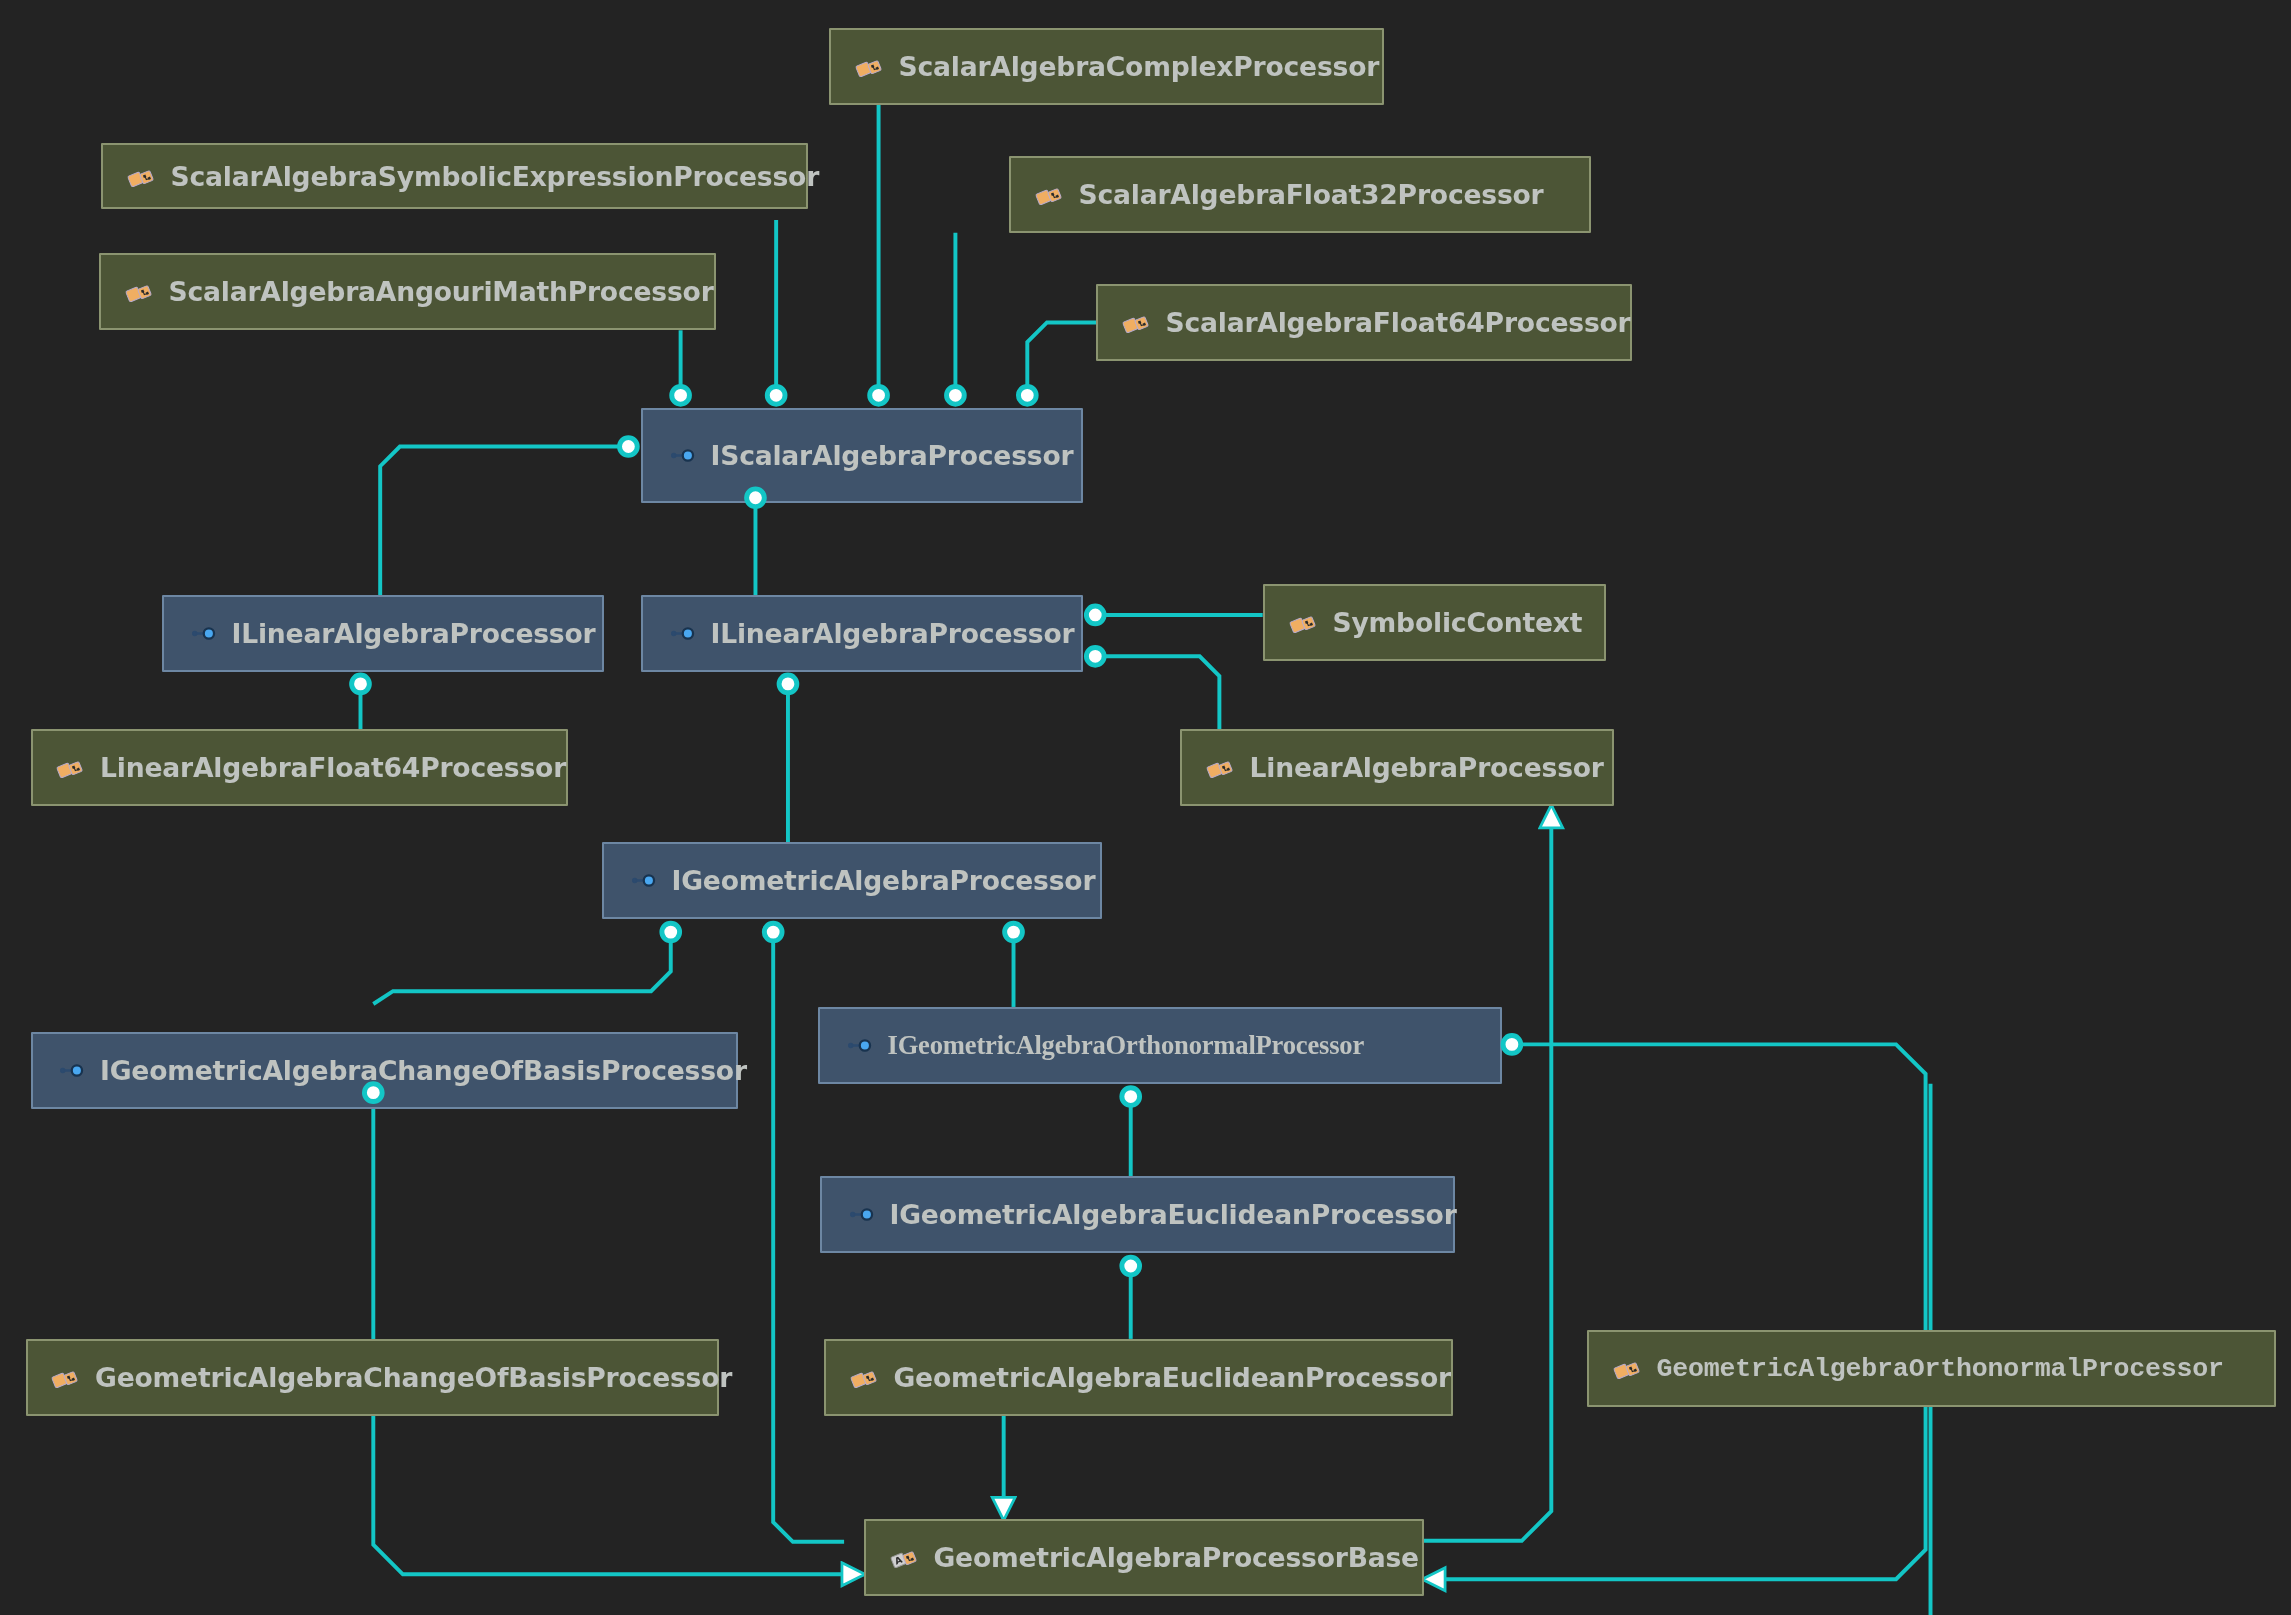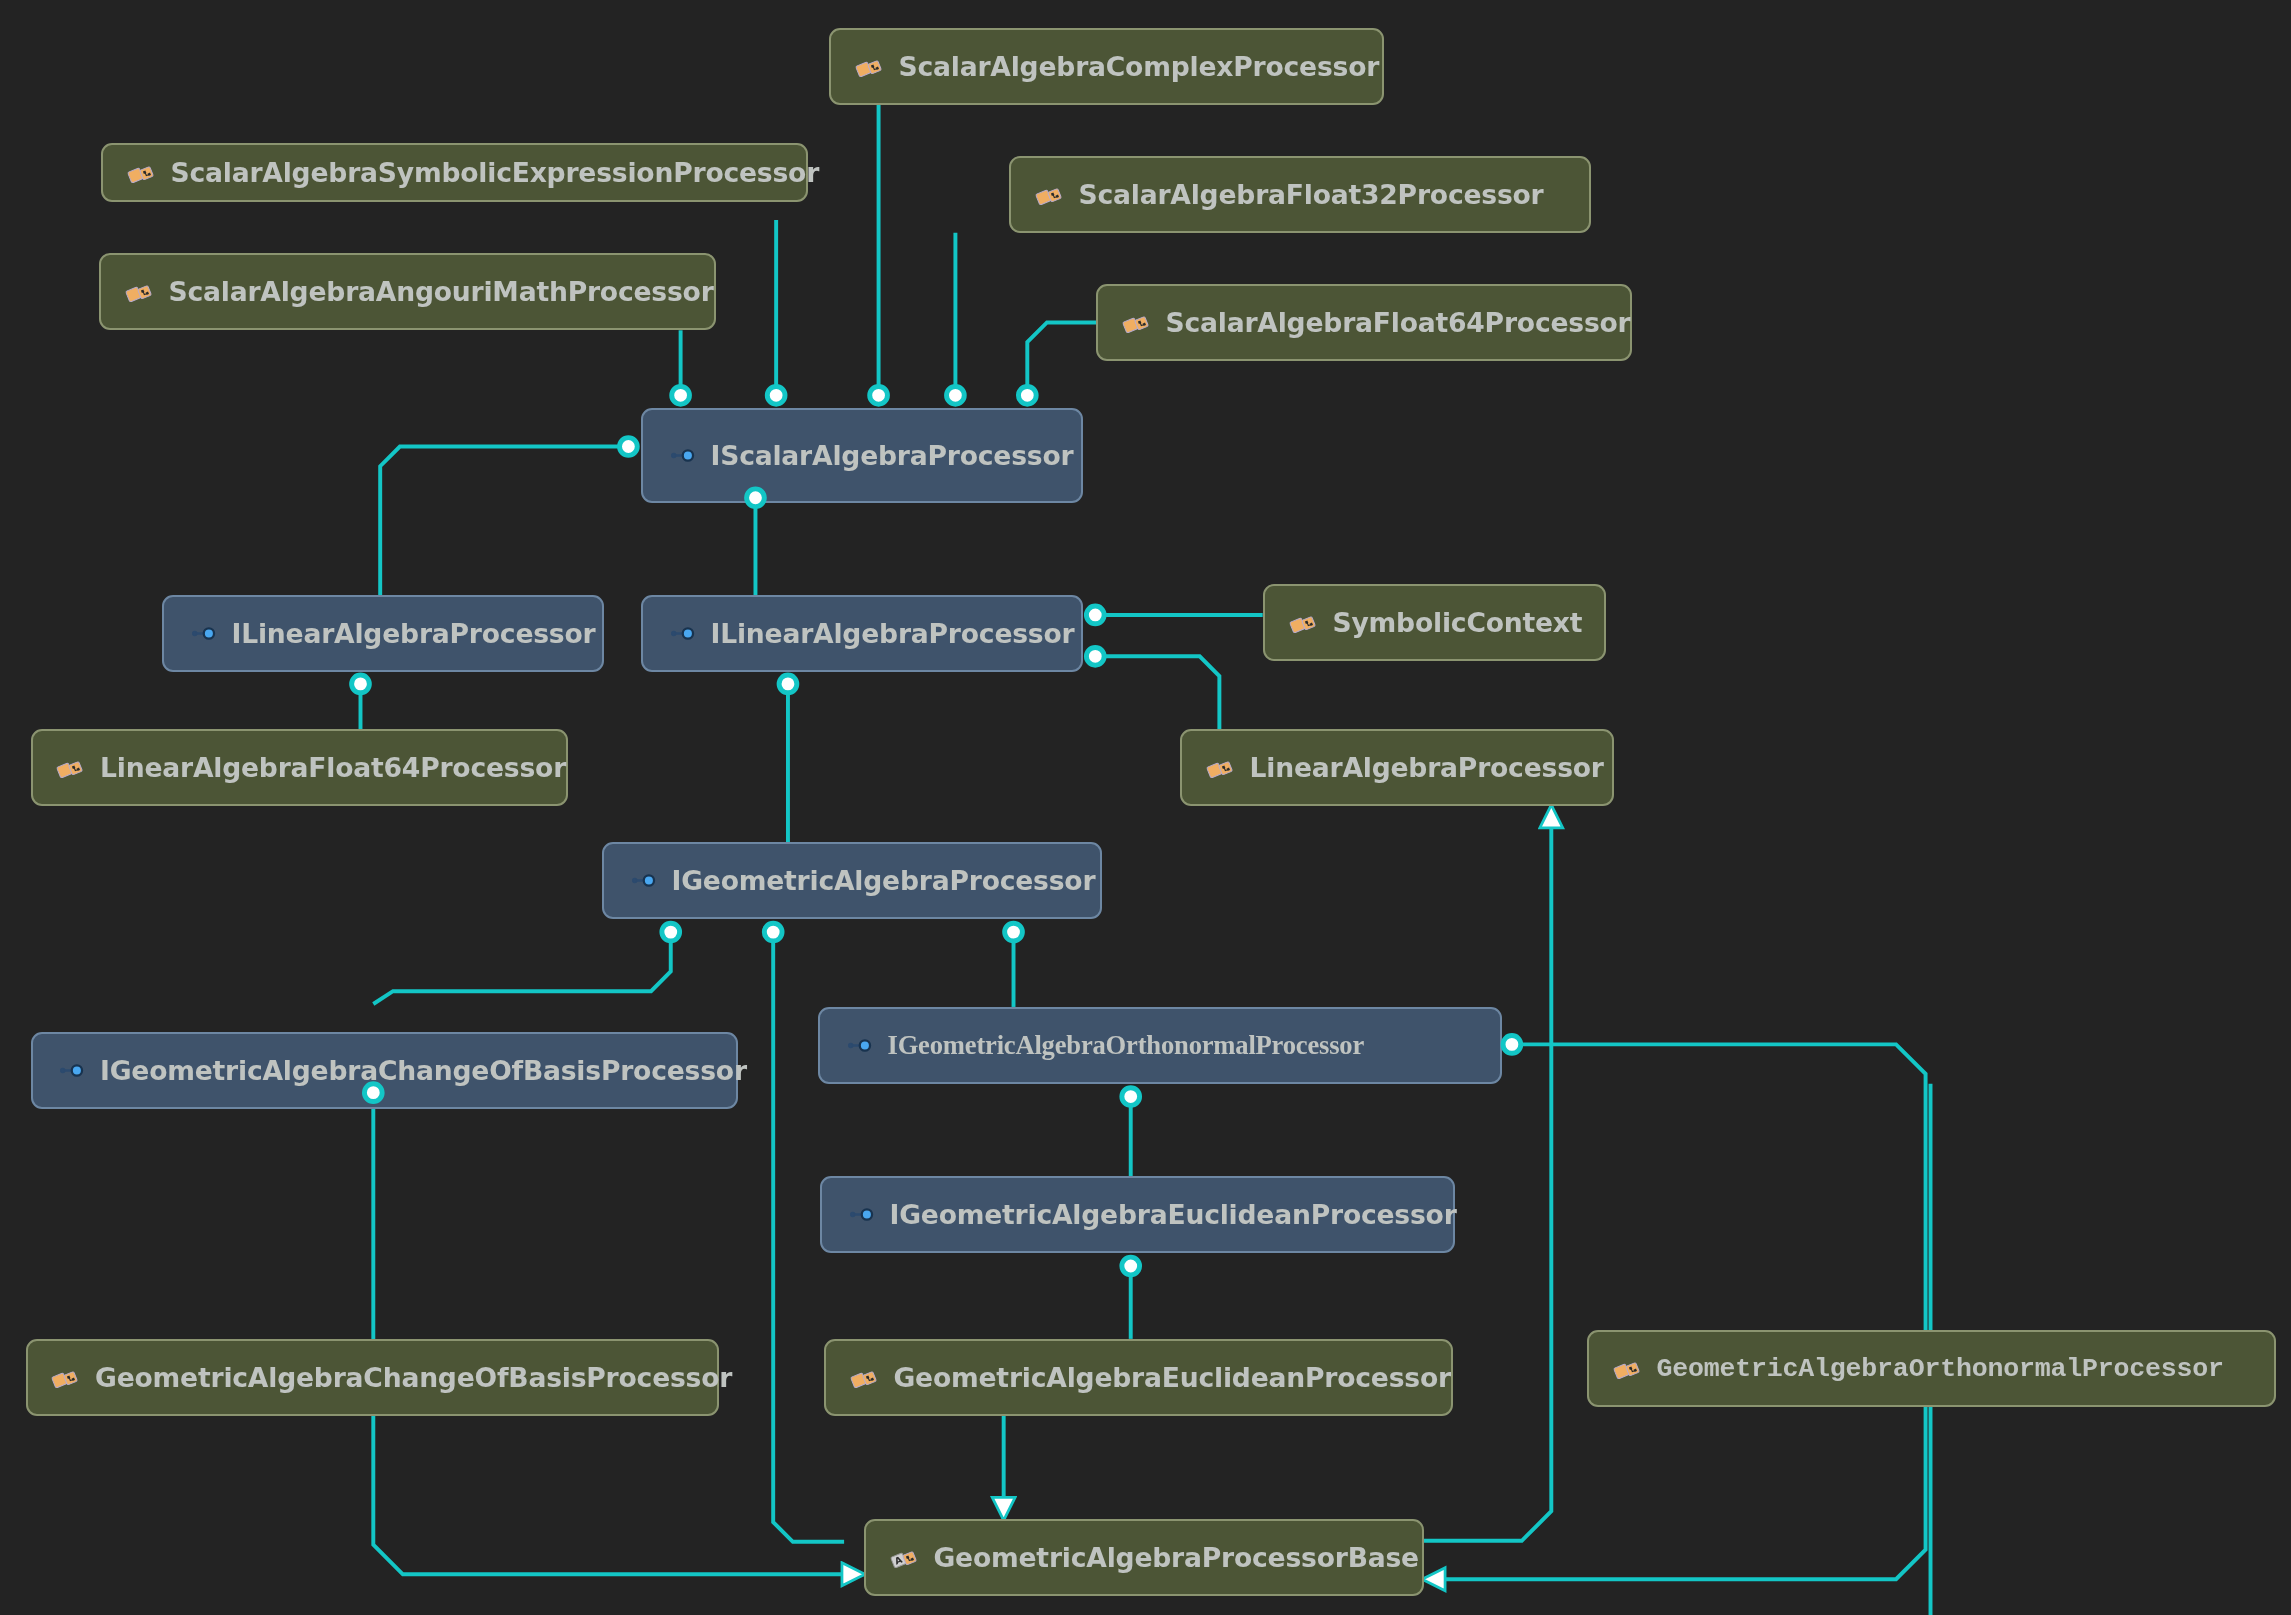--- a/index.html
+++ b/index.html
@@ -9,21 +9,21 @@
     width:2291px;height:1616px;overflow:hidden;position:relative;
   }
   #canvas{position:absolute;left:0;top:0;width:2291px;height:1616px;}
   #edge-layer{position:absolute;left:0;top:0;width:2291px;height:1616px;z-index:1;}
   #node-layer{position:absolute;left:0;top:0;width:2291px;height:1616px;z-index:2;}
   #port-layer{position:absolute;left:0;top:0;width:2291px;height:1616px;z-index:3;pointer-events:none;}
 
   .node{
     position:absolute;
     box-sizing:border-box;
-    border-radius:11px;
+    border-radius:1px;
     display:flex;align-items:center;
     padding:0 21.7px;
     cursor:pointer;
   }
   .node .label{
     color:#bfc3c0;
     font-weight:bold;
     font-size:26.6px;
     letter-spacing:-0.2px;
     white-space:nowrap;
@@ -84,21 +84,21 @@
           <g transform="rotate(-22 16 16)">
             <rect x="3.5" y="11" width="12" height="11" rx="1.6" fill="#f0ae62" stroke="#b9accd" stroke-width="0.9"></rect>
             <rect x="15" y="13.5" width="10.5" height="10" rx="1.6" fill="#f0ae62" stroke="#b9accd" stroke-width="0.9"></rect>
             <rect x="17.6" y="15.6" width="2.6" height="2.6" fill="#2b2b2b"></rect>
             <rect x="21" y="19.2" width="2.6" height="2.6" fill="#2b2b2b"></rect>
             <path d="M19.2 17.2 L19.2 20.5 L20.9 20.5" stroke="#2b2b2b" stroke-width="1.1" fill="none"></path>
           </g>
         </svg>
         <span class="label">ScalarAlgebraComplexProcessor</span>
       </div>
-      <div class="node cls" style="left: 101px; top: 143px; width: 707px; height: 59px; background: rgb(76, 85, 54); border-color: rgb(139, 148, 112);">
+      <div class="node cls" style="left: 101px; top: 143px; width: 707px; height: 66px; background: rgb(76, 85, 54); border-color: rgb(139, 148, 112);">
         <svg class="ico" viewBox="0 0 32 32" xmlns="http://www.w3.org/2000/svg">
           <g transform="rotate(-22 16 16)">
             <rect x="3.5" y="11" width="12" height="11" rx="1.6" fill="#f0ae62" stroke="#b9accd" stroke-width="0.9"></rect>
             <rect x="15" y="13.5" width="10.5" height="10" rx="1.6" fill="#f0ae62" stroke="#b9accd" stroke-width="0.9"></rect>
             <rect x="17.6" y="15.6" width="2.6" height="2.6" fill="#2b2b2b"></rect>
             <rect x="21" y="19.2" width="2.6" height="2.6" fill="#2b2b2b"></rect>
             <path d="M19.2 17.2 L19.2 20.5 L20.9 20.5" stroke="#2b2b2b" stroke-width="1.1" fill="none"></path>
           </g>
         </svg>
         <span class="label">ScalarAlgebraSymbolicExpressionProcessor</span>

